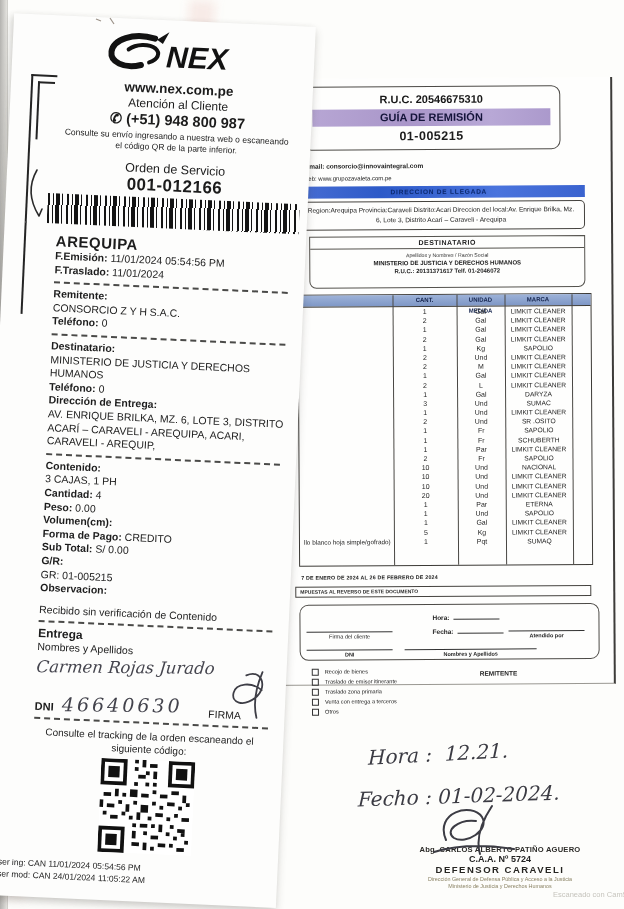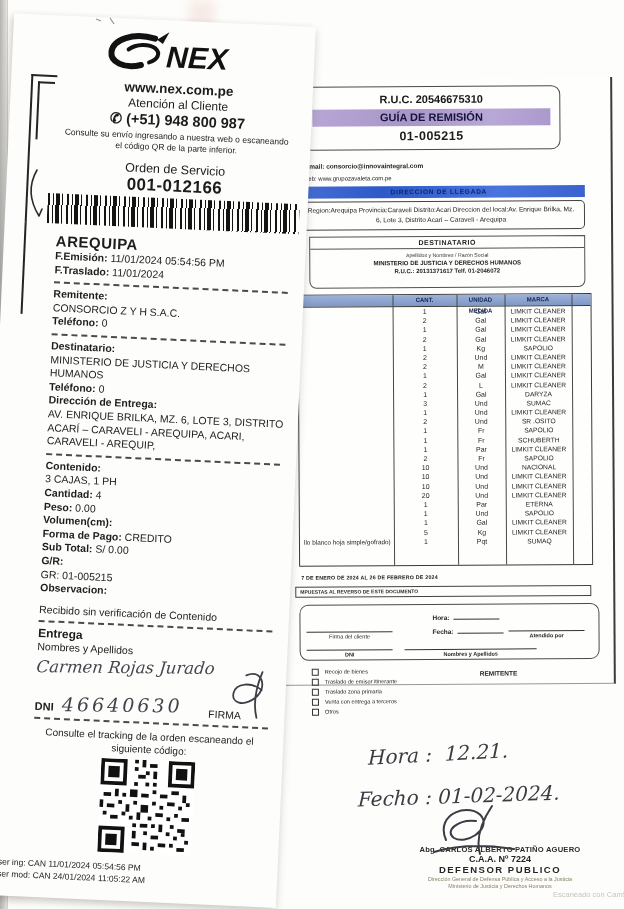--- a/index.html
+++ b/index.html
@@ -408,22 +408,22 @@
     <span>Hora :</span>&nbsp;&nbsp;<span>12.21.</span>
   </div>
   <div class="hand hw-fecha">
     <span>Fecho :</span>&nbsp;<span>01-02-2024.</span>
   </div>
   <svg class="pagesig" width="120" height="60" viewBox="0 0 120 60">
     <path d="M34 40 C22 12 60 2 70 17 C78 30 54 45 42 38 C32 31 46 19 64 21 M80 6 C68 24 64 40 68 54 M22 52 C46 45 76 45 102 49" stroke="#3c3c44" stroke-width="2" fill="none" stroke-linecap="round"></path>
   </svg>
   <div class="stamp">
     <div class="l1">Abg. CARLOS ALBERTO PATIÑO AGUERO</div>
-    <div class="l2">C.A.A. Nº 7224</div>
-    <div class="l3">DEFENSOR PUBLICO</div>
+    <div class="l2">C.A.A. Nº 5724</div>
+    <div class="l3">DEFENSOR CARAVELI</div>
     <div class="l4">Dirección General de Defensa Pública y Acceso a la Justicia</div>
     <div class="l5">Ministerio de Justicia y Derechos Humanos</div>
   </div>
   <div class="watermark">Escaneado con CamSc</div>
 
   <svg class="penmark" width="26" height="58" viewBox="0 0 26 58">
     <path d="M15 4 C7 18 7 34 17 50 M17 50 l3 -7" stroke="#2a2a2a" stroke-width="1.6" fill="none" stroke-linecap="round"></path>
     <circle cx="4" cy="56" r="1" fill="#555"></circle>
   </svg>
   <svg class="scuff" width="26" height="12" viewBox="0 0 26 12">

